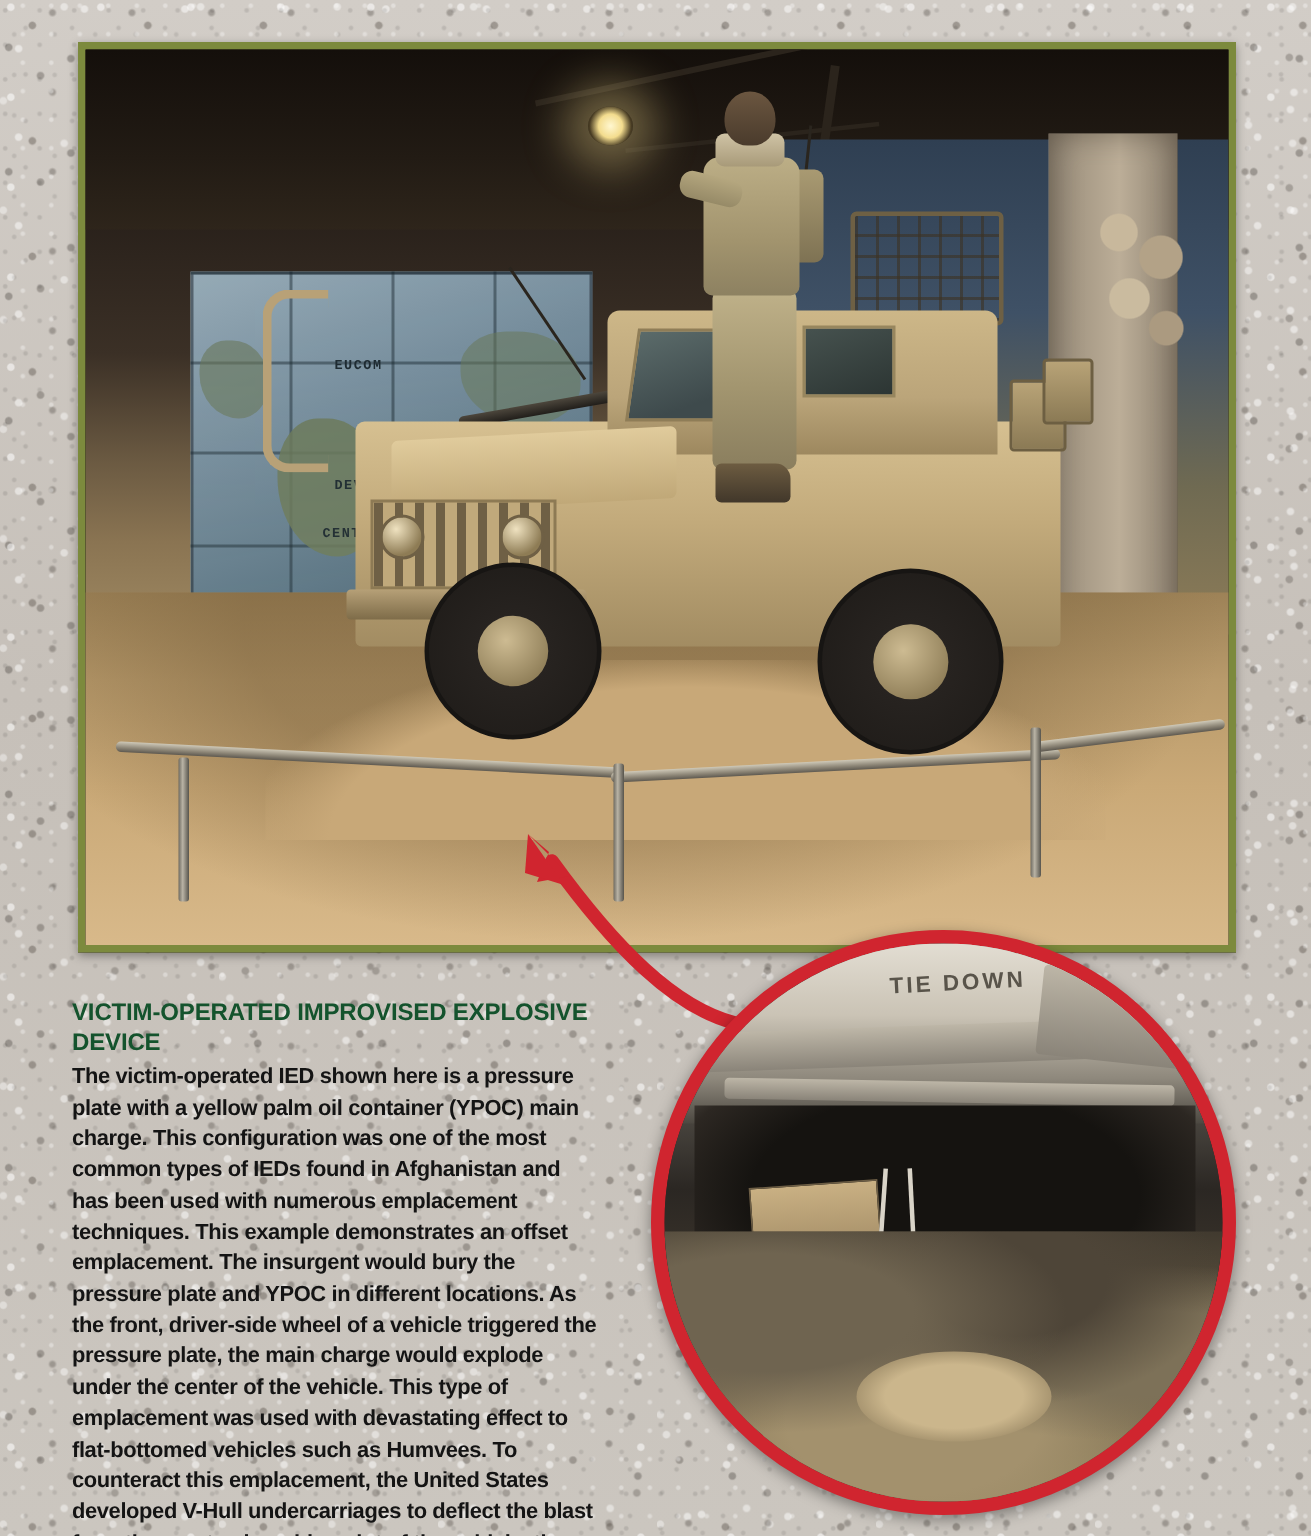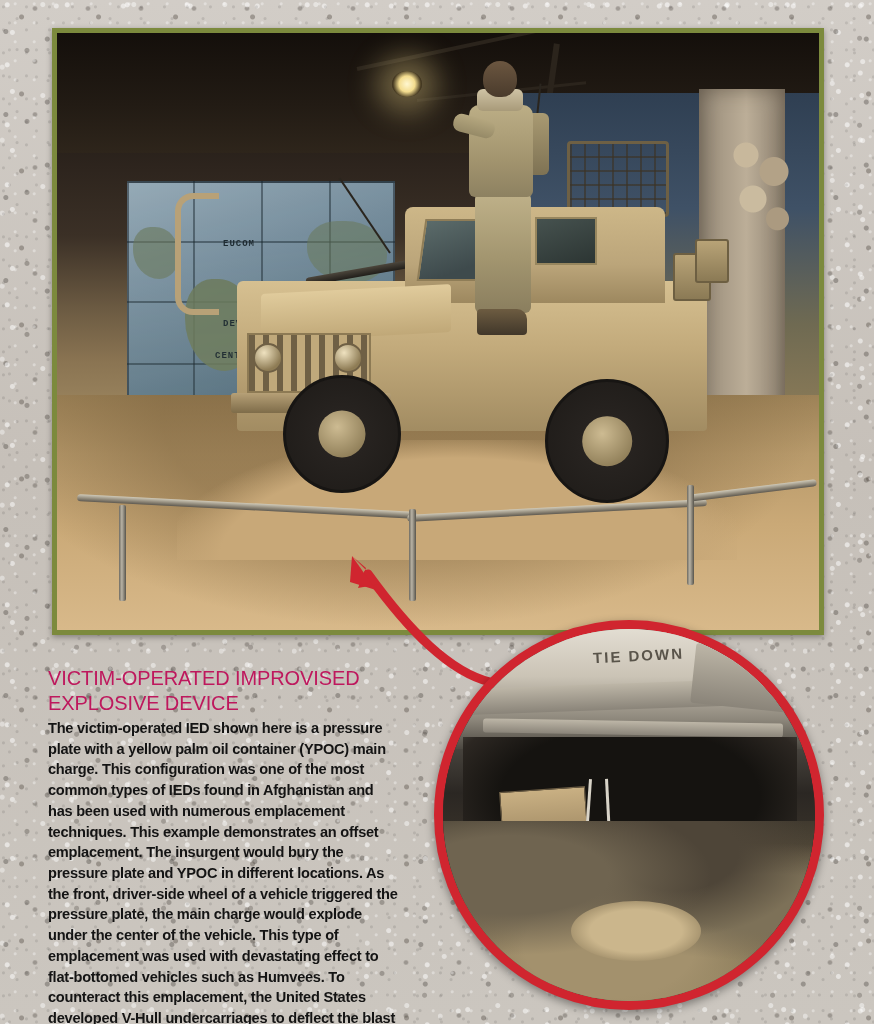--- a/index.html
+++ b/index.html
@@ -411,23 +411,23 @@
   }
 
   
   .caption {
     position: absolute;
     left: 48px;
     top: 666px;
     width: 352px;
   }
   .caption-title {
-    color: #be185d;
-    font-size: 20px;
-    font-weight: normal;
+    color: #14532d;
+    font-size: 16px;
+    font-weight: bold;
     letter-spacing: -0.1px;
     line-height: 1.25;
     margin: 0 0 2px 0;
     font-family: "Liberation Sans", sans-serif;
   }
   .caption-body {
     color: #141414;
     font-size: 14.6px;
     font-weight: bold;
     line-height: 1.42;

